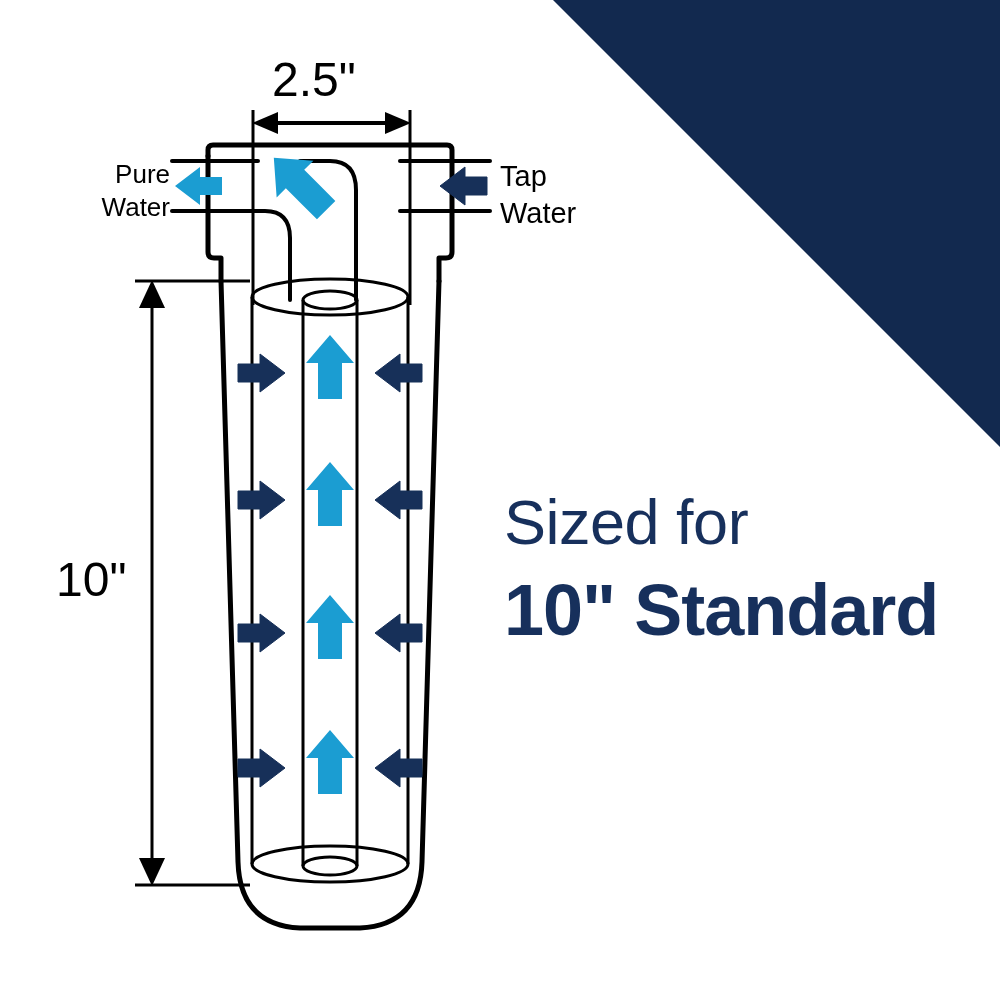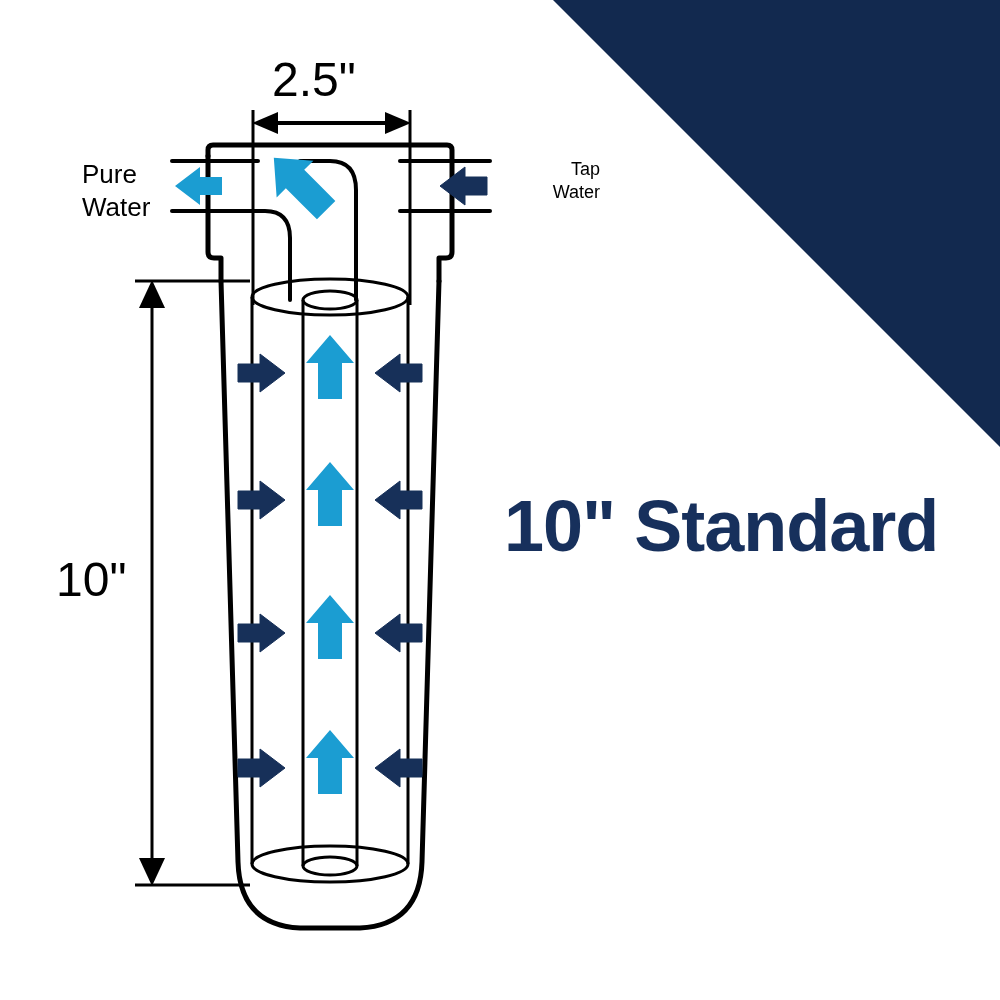--- a/index.html
+++ b/index.html
@@ -69,29 +69,29 @@
   #dim-height-label {
     left: 56px;
     top: 552px;
     font-size: 48px;
   }
   #label-pure-water {
     left: 82px;
     top: 158px;
     font-size: 26px;
     line-height: 1.28;
-    text-align: left;
+    text-align: right;
     width: 88px;
   }
   #label-tap-water {
     left: 500px;
     top: 158px;
-    font-size: 18px;
+    font-size: 29px;
     line-height: 1.28;
-    text-align: right;
+    text-align: left;
     width: 100px;
   }
 </style>
 </head>
 <body>
 
 <div id="stage">
 
   <svg id="corner-svg" viewBox="0 0 1000 1000" xmlns="http://www.w3.org/2000/svg" aria-hidden="true">
     <polygon points="553,0 1000,0 1000,447" fill="#12294f"></polygon>
@@ -247,16 +247,17 @@
     <div>Pure</div>
     <div>Water</div>
   </div>
 
   <div class="port-text" id="label-tap-water">
     <div>Tap</div>
     <div>Water</div>
   </div>
 
   <div class="marketing-copy">
+    <span class="copy-line copy-line-1">Sized for</span>
     <span class="copy-line copy-line-2">10" Standard</span>
   </div>
 
 </div>
 
 </body></html>

